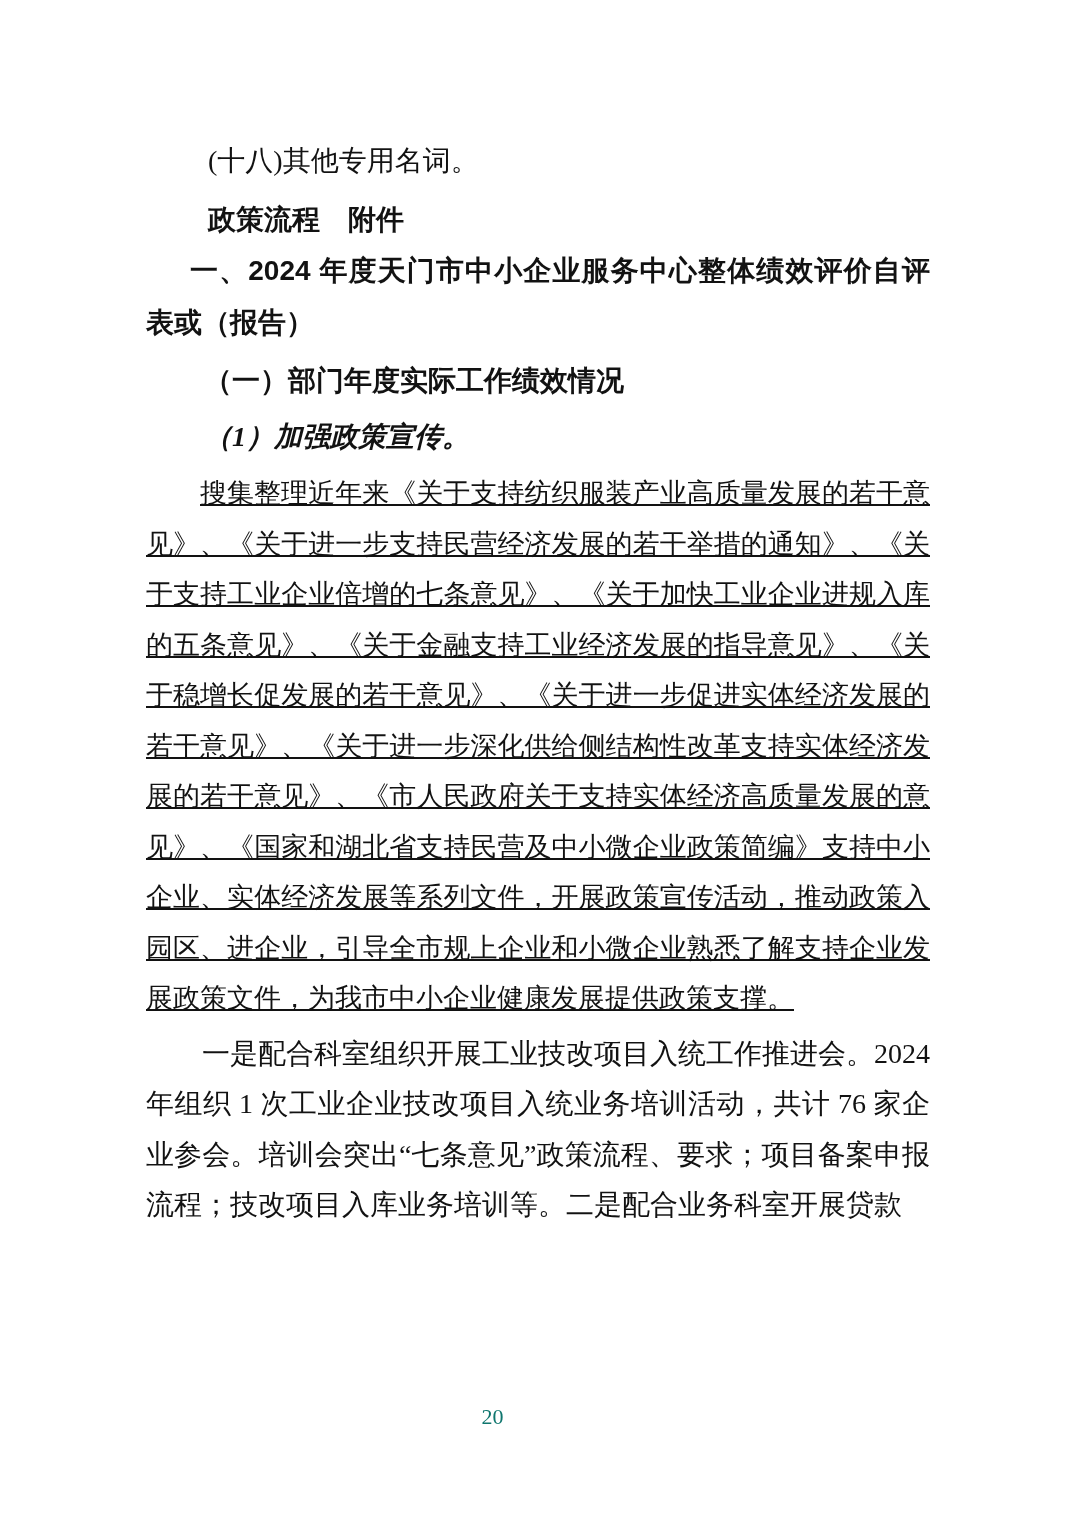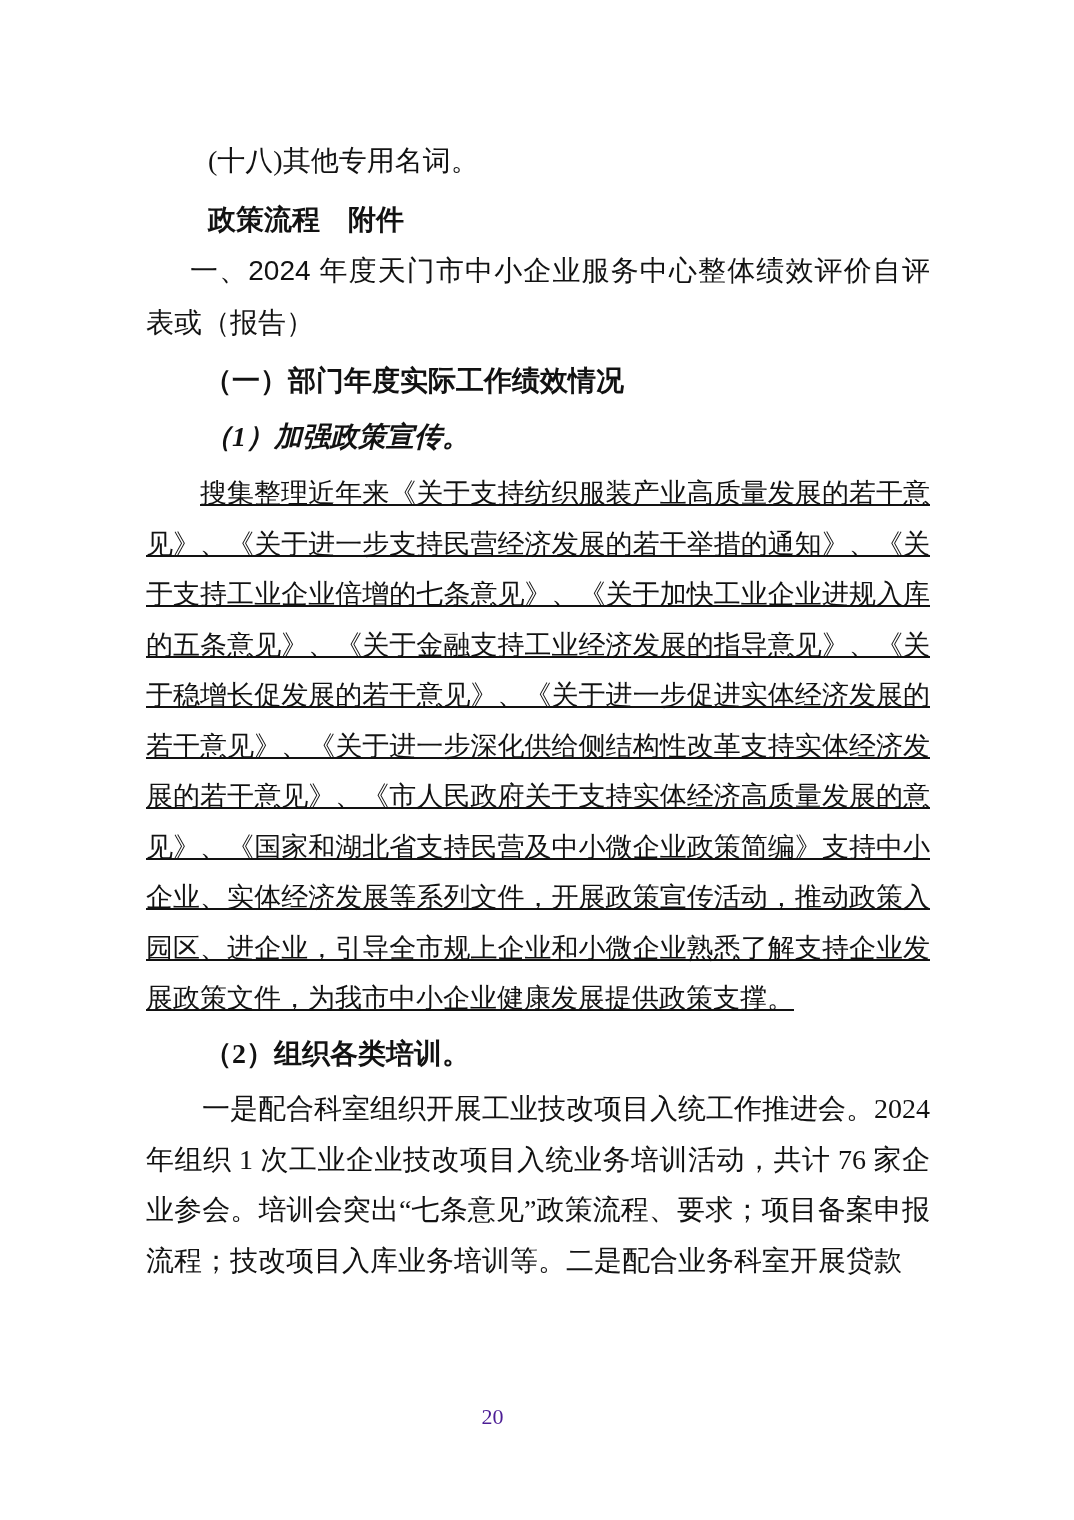--- a/index.html
+++ b/index.html
@@ -40,21 +40,21 @@
   
   .h-black {
     font-family: "Liberation Sans", "DejaVu Sans", sans-serif;
     font-weight: 700;
     font-size: 30px;
     text-indent: 62px;
     margin-top: 8px !important;
   }
   .h-title {
     font-family: "Liberation Sans", "DejaVu Sans", sans-serif;
-    font-weight: 400;
+    font-weight: 700;
     font-size: 31px;
     text-indent: 44px;
     line-height: 52px !important;
   }
   
   .h-kai {
     font-weight: 700;
     font-size: 28px;
     text-indent: 58px;
   }
@@ -73,32 +73,31 @@
     margin-top: 5px !important;
   }
   .page-number {
     position: absolute;
     left: 0;
     top: 1404px;
     width: 100%;
     text-align: center;
     font-size: 22px;
     font-family: "Liberation Serif", "DejaVu Serif", serif;
-    color: #4c1d95;
+    color: #0f766e;
   }
 </style>
 </head>
 <body>
 
 <div class="page">
   <div class="content">
     <p class="p-plain">(十八)其他专用名词。</p>
     <p class="h-black">政策流程　附件</p>
     <p class="h-title">一、2024 年度天门市中小企业服务中心整体绩效评价自评表或（报告）</p>
     <p class="h-kai h-kai-1">（一）部门年度实际工作绩效情况</p>
     <p class="h-kai h-kai-2">（1）加强政策宣传。</p>
     <p class="p-body-1">搜集整理近年来《关于支持纺织服装产业高质量发展的若干意见》、《关于进一步支持民营经济发展的若干举措的通知》、《关于支持工业企业倍增的七条意见》、《关于加快工业企业进规入库的五条意见》、《关于金融支持工业经济发展的指导意见》、《关于稳增长促发展的若干意见》、《关于进一步促进实体经济发展的若干意见》、《关于进一步深化供给侧结构性改革支持实体经济发展的若干意见》、《市人民政府关于支持实体经济高质量发展的意见》、《国家和湖北省支持民营及中小微企业政策简编》支持中小企业、实体经济发展等系列文件，开展政策宣传活动，推动政策入园区、进企业，引导全市规上企业和小微企业熟悉了解支持企业发展政策文件，为我市中小企业健康发展提供政策支撑。</p>
-    <p class="h-kai h-kai-3">（2）组织各类培训。</p>
     <p class="p-body-2">一是配合科室组织开展工业技改项目入统工作推进会。2024 年组织 1 次工业企业技改项目入统业务培训活动，共计 76 家企业参会。培训会突出“七条意见”政策流程、要求；项目备案申报流程；技改项目入库业务培训等。二是配合业务科室开展贷款</p>
   </div>
 
   <div class="page-number">20</div>
 </div>
 
 </body></html>

